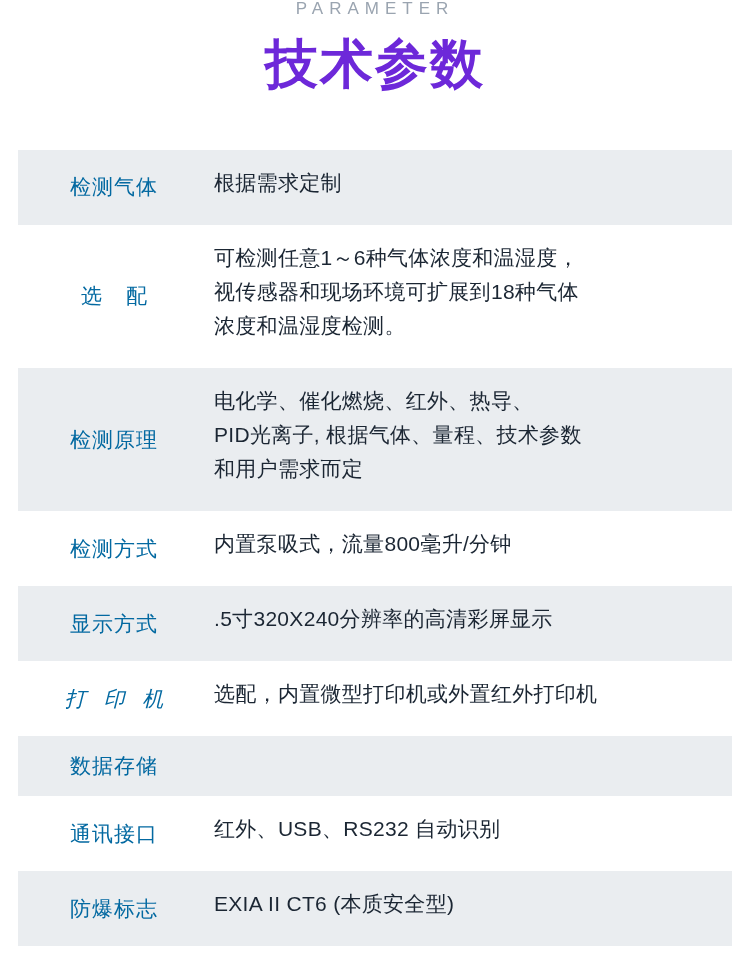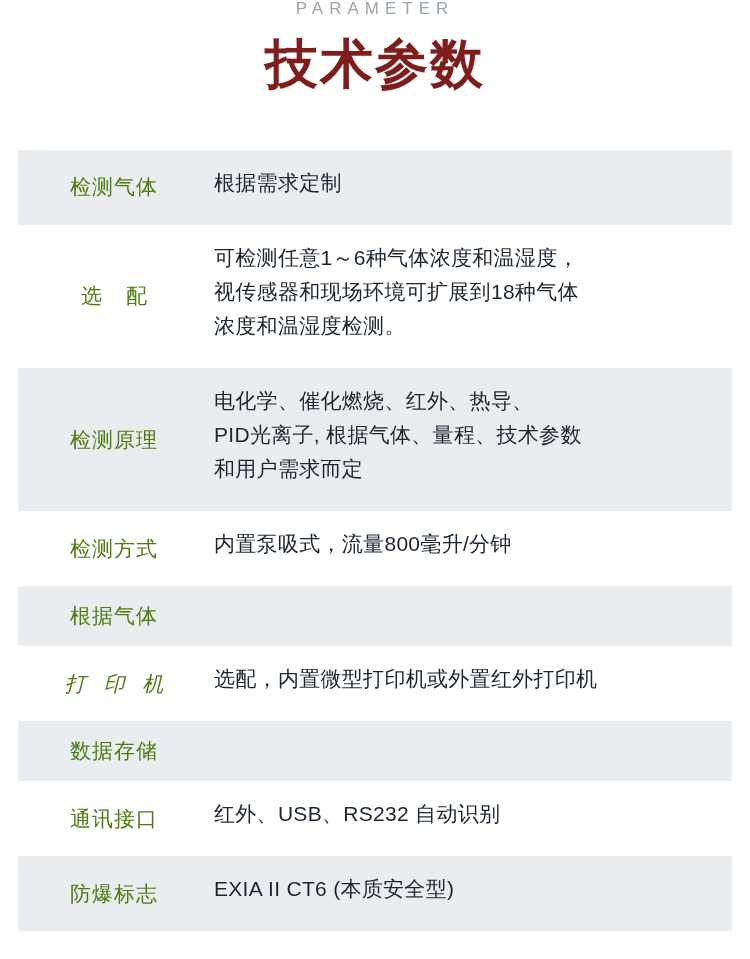--- a/index.html
+++ b/index.html
@@ -28,21 +28,21 @@
     letter-spacing: 6px;
     color: #9aa4b0;
     font-weight: 400;
     text-transform: uppercase;
     line-height: 1;
   }
   .title {
     margin-top: 17px;
     font-size: 53px;
     font-weight: 700;
-    color: #7f1d1d;
+    color: #6d28d9;
     letter-spacing: 2px;
     line-height: 1.15;
   }
   .table {
     margin-top: 55px;
     padding: 0 18px;
     box-sizing: border-box;
   }
   .row {
     display: flex;
@@ -55,21 +55,21 @@
   .row.plain {
     background: #ffffff;
   }
   .cell-label {
     width: 192px;
     flex: 0 0 192px;
     display: flex;
     align-items: center;
     justify-content: center;
     font-size: 21px;
-    color: #4d7c0f;
+    color: #0369a1;
     font-weight: 400;
     box-sizing: border-box;
     padding: 16px 10px;
     letter-spacing: 1px;
   }
   .cell-label.spaced {
     letter-spacing: 9px;
     text-indent: 9px;
   }
   .cell-label.spaced2 {
@@ -126,21 +126,24 @@
           <div class="line">和用户需求而定</div>
         </div>
       </div>
       <div class="row plain">
         <div class="cell-label">检测方式</div>
         <div class="cell-value">
           <div class="line">内置泵吸式，流量800毫升/分钟</div>
         </div>
       </div>
       <div class="row alt">
-        <div class="cell-label">根据气体</div>
+        <div class="cell-label">显示方式</div>
+        <div class="cell-value">
+          <div class="line">.5寸320X240分辨率的高清彩屏显示</div>
+        </div>
       </div>
       <div class="row plain">
         <div class="cell-label spaced2">打 印 机</div>
         <div class="cell-value">
           <div class="line">选配，内置微型打印机或外置红外打印机</div>
         </div>
       </div>
       <div class="row alt">
         <div class="cell-label">数据存储</div>
       </div>

